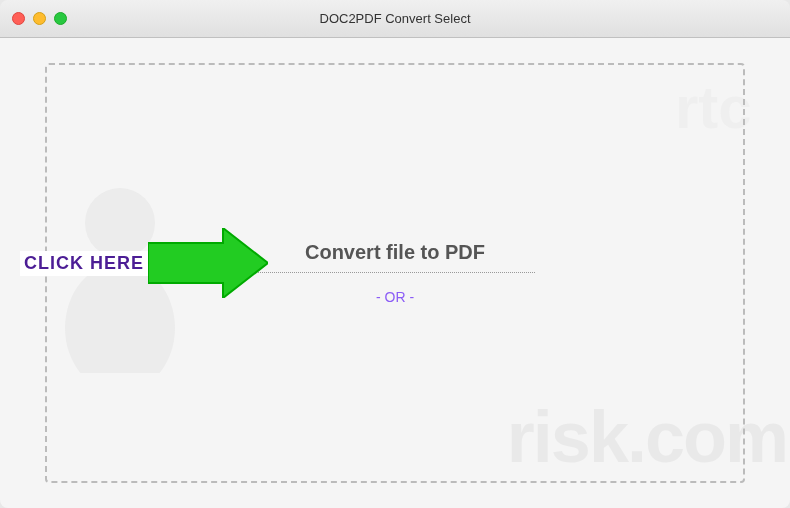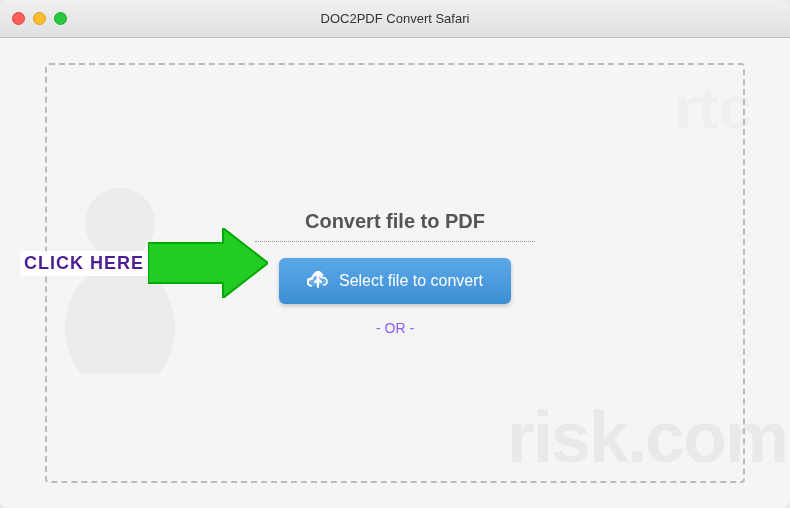--- a/index.html
+++ b/index.html
@@ -191,21 +191,21 @@
   </style>
 </head>
 <body>
 
 <div class="titlebar">
   <div class="titlebar-buttons">
     <div class="titlebar-btn btn-close"></div>
     <div class="titlebar-btn btn-minimize"></div>
     <div class="titlebar-btn btn-maximize"></div>
   </div>
-  <span class="titlebar-title">DOC2PDF Convert Safari</span>
+  <span class="titlebar-title">DOC2PDF Convert Select</span>
 </div>
 
 <div class="main-content">
 
   <div class="watermark-container">
 
     <svg class="watermark-person" viewBox="0 0 160 200" fill="#888" opacity="0.5">
       <circle cx="80" cy="50" r="35"></circle>
       <ellipse cx="80" cy="155" rx="55" ry="65"></ellipse>
     </svg>
@@ -217,35 +217,20 @@
       </svg>
     </div>
 
     <div class="watermark-text">risk.com</div>
   </div>
 
   <div class="drop-zone">
 
     <div class="convert-title">Convert file to PDF</div>
 
-    <button class="select-btn">
-
-      <span class="upload-icon">
-        <svg width="22" height="20" viewBox="0 0 22 20" fill="white">
-          <path d="M11 0 L11 13 M7 4 L11 0 L15 4" stroke="white" stroke-width="2.5" fill="none" stroke-linecap="round" stroke-linejoin="round"></path>
-          <path d="M3 14 C1 14 0 12.5 0 11 C0 9 1.5 7.5 3.5 7.5 C3.8 7.5 4.1 7.55 4.4 7.65 C4.9 5.5 6.8 4 9 4 C9.4 4 9.7 4.05 10 4.1" stroke="white" stroke-width="1.5" fill="none"></path>
-          <path d="M0 17 L22 17 L22 20 L0 20 Z" fill="white" opacity="0"></path>
-
-          <path d="M5 15 C2.5 15 1 13.3 1 11.5 C1 9.5 2.8 8 5 8.2 C5.5 5.8 7.5 4 10 4 C12 4 13.7 5.1 14.6 6.7 C15 6.5 15.5 6.4 16 6.4 C18.2 6.4 20 8.2 20 10.4 C20 12.6 18.2 14 16 14" stroke="white" stroke-width="1.5" fill="rgba(255,255,255,0.2)"></path>
-          <polyline points="8,11 11,8 14,11" stroke="white" stroke-width="2" fill="none" stroke-linecap="round" stroke-linejoin="round"></polyline>
-          <line x1="11" y1="8" x2="11" y2="16" stroke="white" stroke-width="2" stroke-linecap="round"></line>
-        </svg>
-      </span>
-      <span>Select file to convert</span>
-    </button>
 
     <div class="or-text">- OR -</div>
 
   </div>
 
   <div class="arrow-annotation">
     <span class="click-here-label">CLICK HERE</span>
     <svg class="arrow-svg" width="120" height="70" viewBox="0 0 120 70">
 
       <polygon points="0,15 75,15 75,0 120,35 75,70 75,55 0,55" fill="#22cc22" stroke="#00aa00" stroke-width="2"></polygon>

